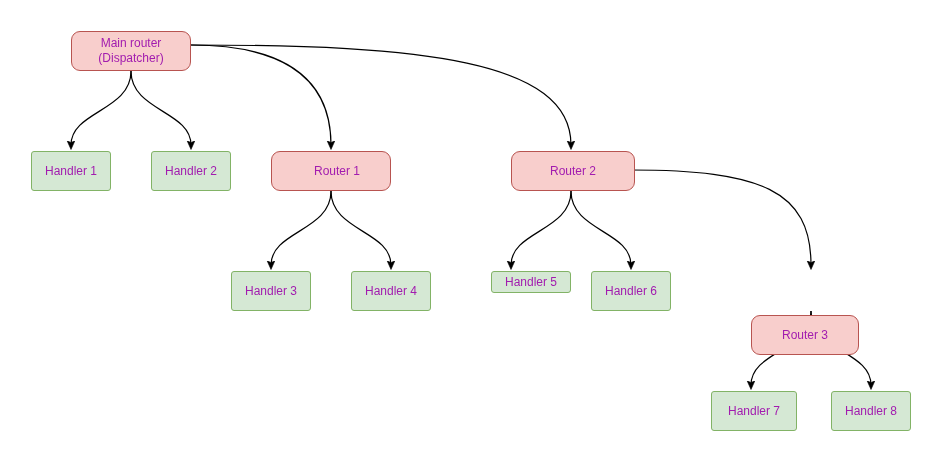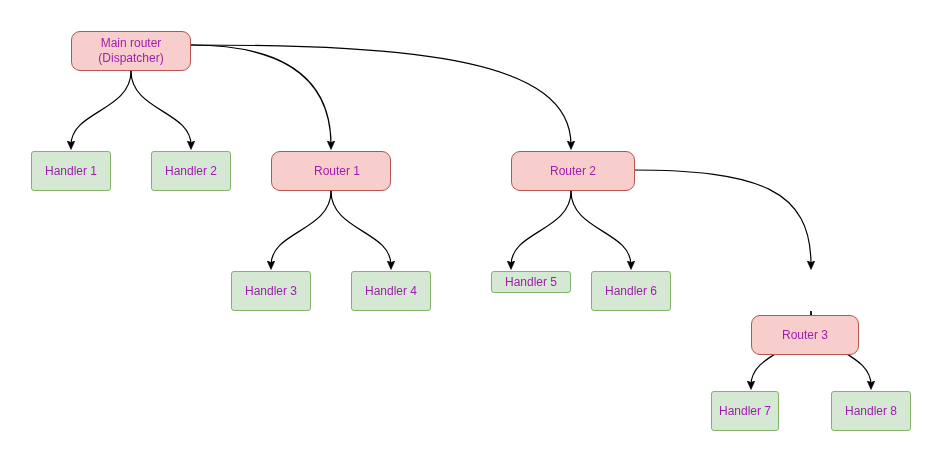--- a/index.html
+++ b/index.html
@@ -103,21 +103,21 @@
       </div>
       <div class="node node-handler" style="left: 491px; top: 271px; width: 80px; height: 22px;">
         <span class="node-label">Handler 5</span>
       </div>
       <div class="node node-handler" style="left: 591px; top: 271px; width: 80px; height: 40px;">
         <span class="node-label">Handler 6</span>
       </div>
       <div class="node node-router" style="left: 751px; top: 271px; width: 108px; height: 40px; margin-top: 44px;">
         <span class="node-label">Router 3</span>
       </div>
-      <div class="node node-handler" style="left: 711px; top: 391px; width: 68px; height: 40px;">
+      <div class="node node-handler" style="left: 711px; top: 391px; width: 86px; height: 40px;">
         <span class="node-label">Handler 7</span>
       </div>
       <div class="node node-handler" style="left: 831px; top: 391px; width: 80px; height: 40px; text-align: right;">
         <span class="node-label">Handler 8</span>
       </div>
     </div>
 
 </div>
 
 </body></html>

